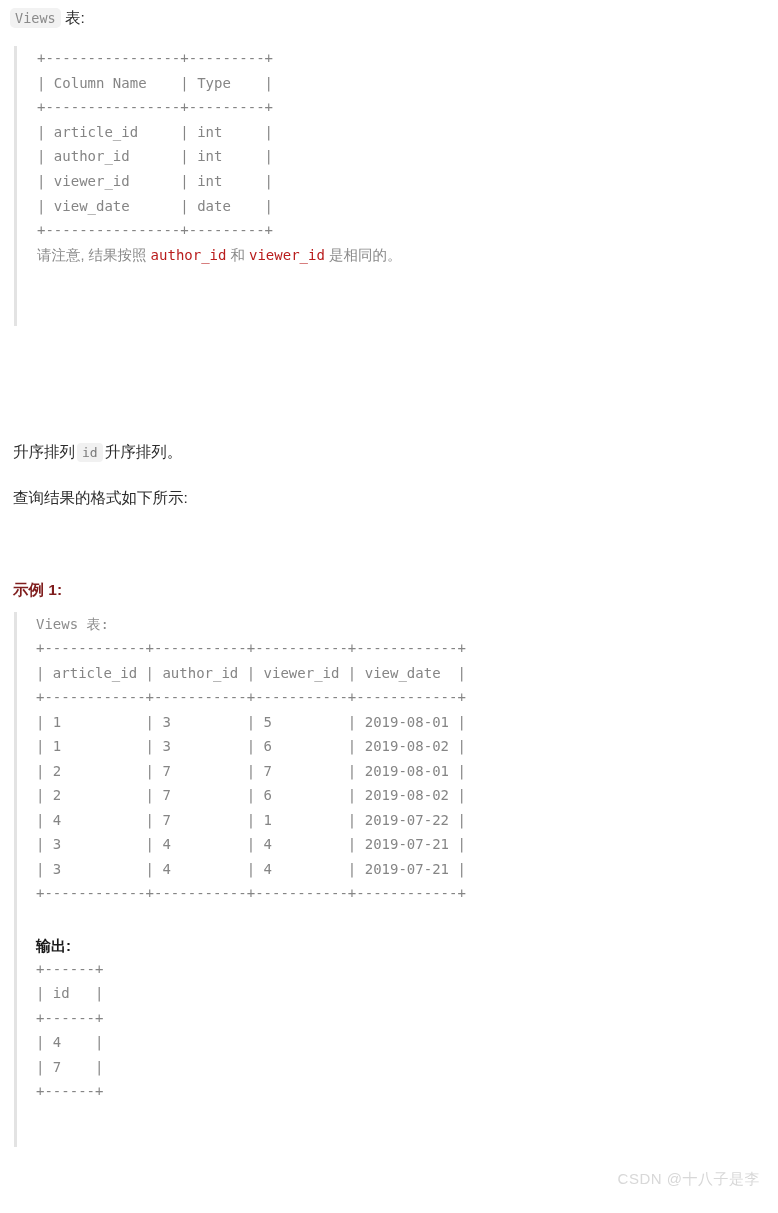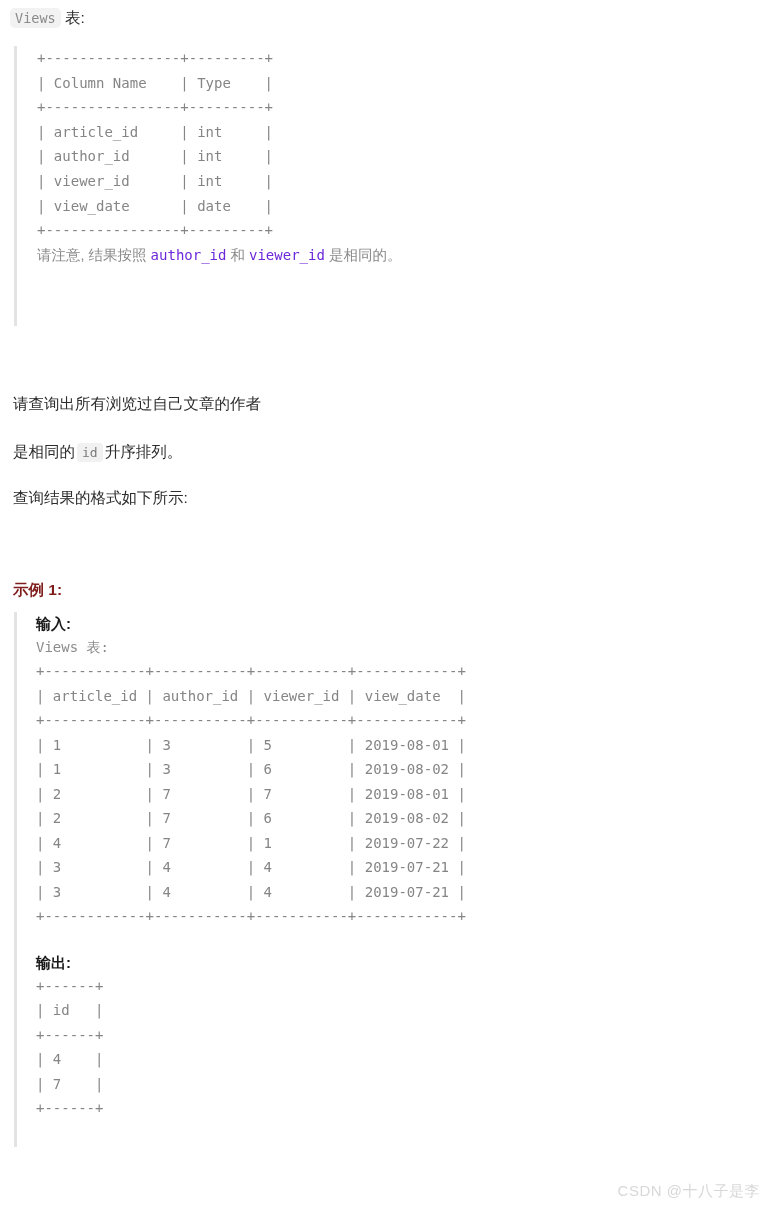--- a/index.html
+++ b/index.html
@@ -64,21 +64,21 @@
     font-family: "Liberation Sans", "DejaVu Sans", sans-serif;
     font-size: 14.5px;
     line-height: 24.5px;
     color: #8a8a8a;
     white-space: pre;
     margin: 0;
   }
   .cn-note .mono {
     font-family: "DejaVu Sans Mono", "Liberation Mono", monospace;
     font-size: 14px;
-    color: #6d28d9;
+    color: #b91c1c;
   }
 
   
   .para {
     position: absolute;
     left: 13px;
     font-size: 15.5px;
     line-height: 24px;
     color: #2c2c2c;
     white-space: nowrap;
@@ -116,21 +116,21 @@
     color: #8c8c8c;
     line-height: 24px;
     margin: 0;
     white-space: pre;
   }
 
   
   .watermark {
     position: absolute;
     right: 18px;
-    bottom: 12px;
+    bottom: 24px;
     font-size: 15px;
     color: #d8d8d8;
     letter-spacing: 0.5px;
     white-space: nowrap;
   }
 </style>
 </head>
 <body>
 
 <div class="page">
@@ -144,45 +144,43 @@
 | Column Name    | Type    |
 +----------------+---------+
 | article_id     | int     |
 | author_id      | int     |
 | viewer_id      | int     |
 | view_date      | date    |
 +----------------+---------+</pre>
     <pre class="cn-note"><span>请注意, 结果按照 </span><span class="mono">author_id</span><span> 和 </span><span class="mono">viewer_id</span><span> 是相同的。</span></pre>
   </div>
 
-  <div class="para" style="top:392px;">请查询出所有浏览过自己文章的作者</div>
 
   <div class="para" style="top:440px;">
-    <span>是相同的</span><span class="inline-code">id</span><span>升序排列。</span>
+    <span>升序排列</span><span class="inline-code">id</span><span>升序排列。</span>
   </div>
 
   <div class="para" style="top:486px;">查询结果的格式如下所示:</div>
 
   <div class="example-title" style="top:580px;">示例 1:</div>
 
   <div class="quote-block" style="left:14px; top:612px; width:750px; height:535px; padding-left:19px;">
-    <p class="io-label">输入:</p>
     <p class="sub-label">Views 表:</p>
     <pre class="pre tight">+------------+-----------+-----------+------------+
 | article_id | author_id | viewer_id | view_date  |
 +------------+-----------+-----------+------------+
 | 1          | 3         | 5         | 2019-08-01 |
 | 1          | 3         | 6         | 2019-08-02 |
 | 2          | 7         | 7         | 2019-08-01 |
 | 2          | 7         | 6         | 2019-08-02 |
 | 4          | 7         | 1         | 2019-07-22 |
 | 3          | 4         | 4         | 2019-07-21 |
 | 3          | 4         | 4         | 2019-07-21 |
 +------------+-----------+-----------+------------+</pre>
-    <p class="io-label" style="margin-top:22px;">输出:</p>
+    <p class="io-label" style="margin-top:28px;">输出:</p>
     <pre class="pre tight">+------+
 | id   |
 +------+
 | 4    |
 | 7    |
 +------+</pre>
   </div>
 
   <div class="watermark">CSDN @十八子是李</div>
 

